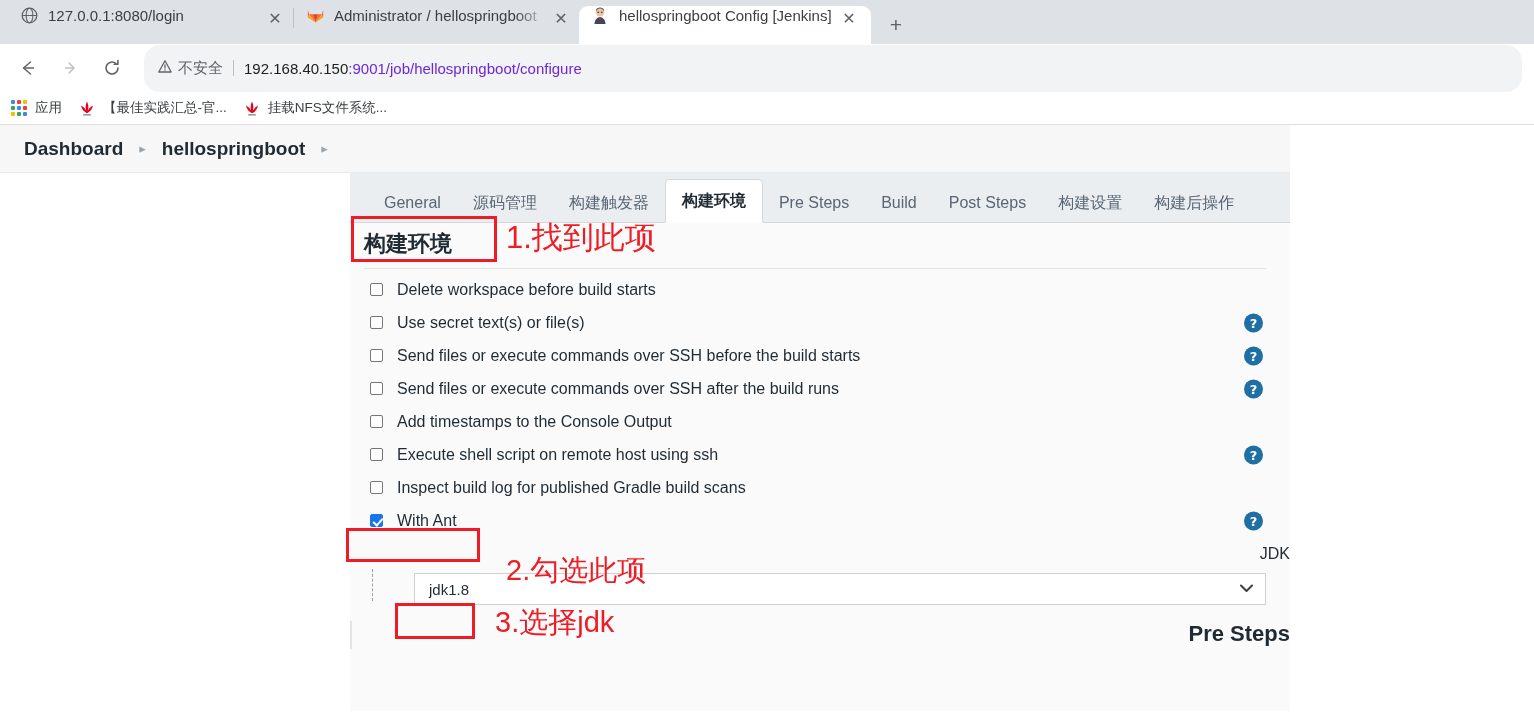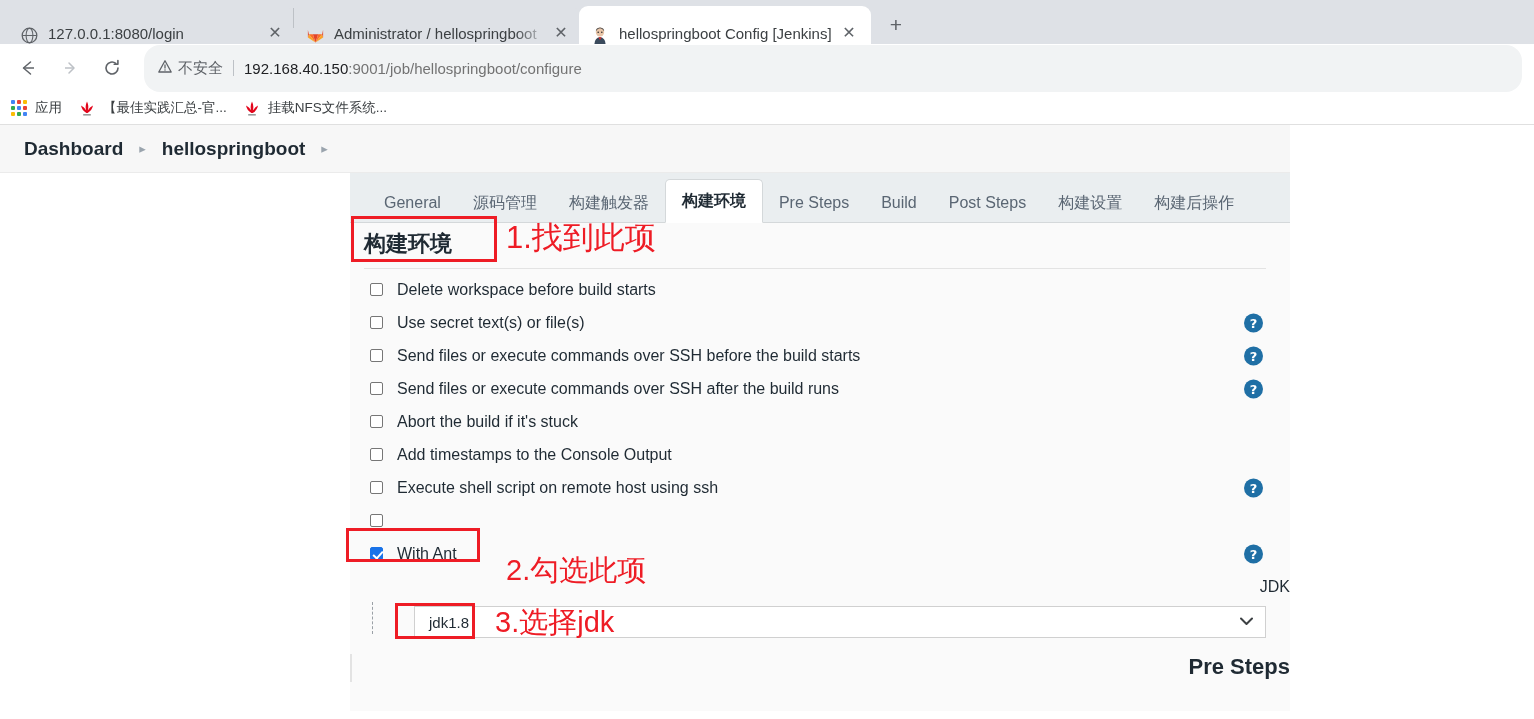--- a/index.html
+++ b/index.html
@@ -11,21 +11,21 @@
   }
 
   
   #browser-chrome { width: 1534px; background: #dee1e6; }
 
   #tab-strip {
     height: 44px; display: flex; align-items: flex-end;
     background: #dee1e6; padding-left: 8px; position: relative;
   }
   .tab {
-    height: 38px; display: flex; align-items: flex-end;
+    height: 38px; display: flex; align-items: flex-start;
     padding: 0 6px 0 12px; border-radius: 9px 9px 0 0;
     position: relative; font-size: 15px; color: #3c4043;
     white-space: nowrap; overflow: hidden;
   }
   .tab.inactive { background: #dee1e6; width: 285px; }
   .tab.active { background: #ffffff; width: 292px; }
   .tab .favicon {
     width: 18px; height: 18px; flex: 0 0 18px; margin-right: 10px;
     display: flex; align-items: center; justify-content: center;
   }
@@ -64,21 +64,21 @@
   .nav-btn.disabled { color: #bdc1c6; }
   #omnibox {
     flex: 1 1 auto; height: 47px; background: #f1f3f4; border-radius: 16px;
     display: flex; align-items: center; padding: 0 14px; margin-left: 6px;
     font-size: 15px; color: #202124;
   }
   #security-chip { display: flex; align-items: center; color: #5f6368; }
   #security-chip .warn-tri { margin-right: 6px; font-size: 13px; }
   #omnibox .vsep { width: 1px; height: 16px; background: #bdc1c6; margin: 0 10px; }
   #url-text { white-space: nowrap; overflow: hidden; }
-  #url-text .url-dim { color: #737373; }
+  #url-text .url-dim { color: #6d28d9; }
 
   #bookmarks-bar {
     height: 33px; background: #ffffff; display: flex; align-items: center;
     padding: 0 10px; font-size: 13.5px; color: #3c4043;
     border-bottom: 1px solid #e0e0e0;
   }
   .bm-item { display: flex; align-items: center; margin-right: 16px; cursor: pointer; }
   .bm-item .bm-ico { width: 18px; height: 18px; margin-right: 7px;
     display: flex; align-items: center; justify-content: center; }
   .apps-grid { display: grid; grid-template-columns: repeat(3, 4px);
@@ -368,38 +368,35 @@
           <span class="opt-label">Send files or execute commands over SSH before the build starts</span>
           <span class="help-icon">?</span>
         </div>
 
         <div class="opt-row">
           <span class="opt-check"></span>
           <span class="opt-label">Send files or execute commands over SSH after the build runs</span>
           <span class="help-icon">?</span>
         </div>
 
-        <div class="opt-row">
-          <span class="opt-check"></span>
-          <span class="opt-label">Abort the build if it's stuck</span>
-        </div>
 
         <div class="opt-row">
           <span class="opt-check"></span>
           <span class="opt-label">Add timestamps to the Console Output</span>
         </div>
 
         <div class="opt-row">
           <span class="opt-check"></span>
           <span class="opt-label">Execute shell script on remote host using ssh</span>
           <span class="help-icon">?</span>
         </div>
 
         <div class="opt-row">
           <span class="opt-check"></span>
+          <span class="opt-label">Inspect build log for published Gradle build scans</span>
         </div>
 
         <div class="opt-row">
           <span class="opt-check checked"></span>
           <span class="opt-label">With Ant</span>
           <span class="help-icon">?</span>
         </div>
 
         <div id="ant-block">
           <div id="ant-dashed"></div>

